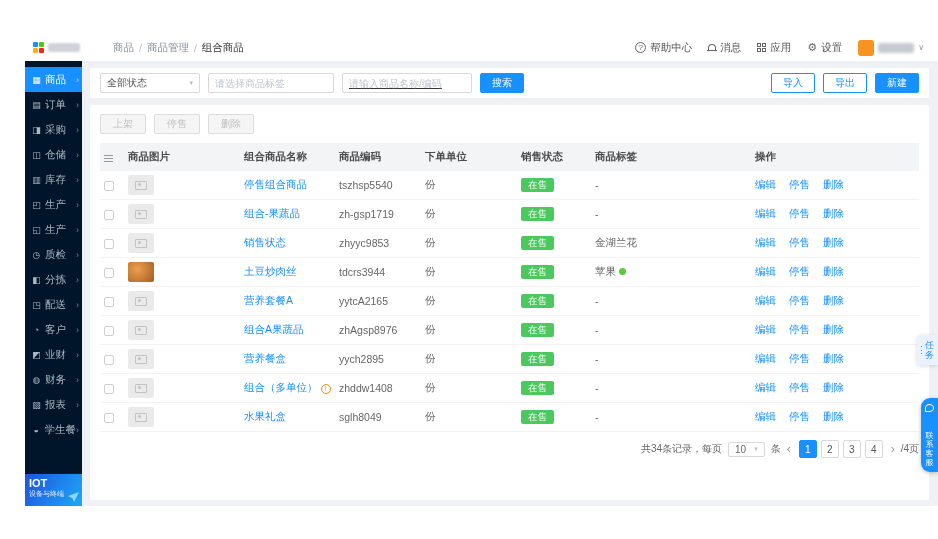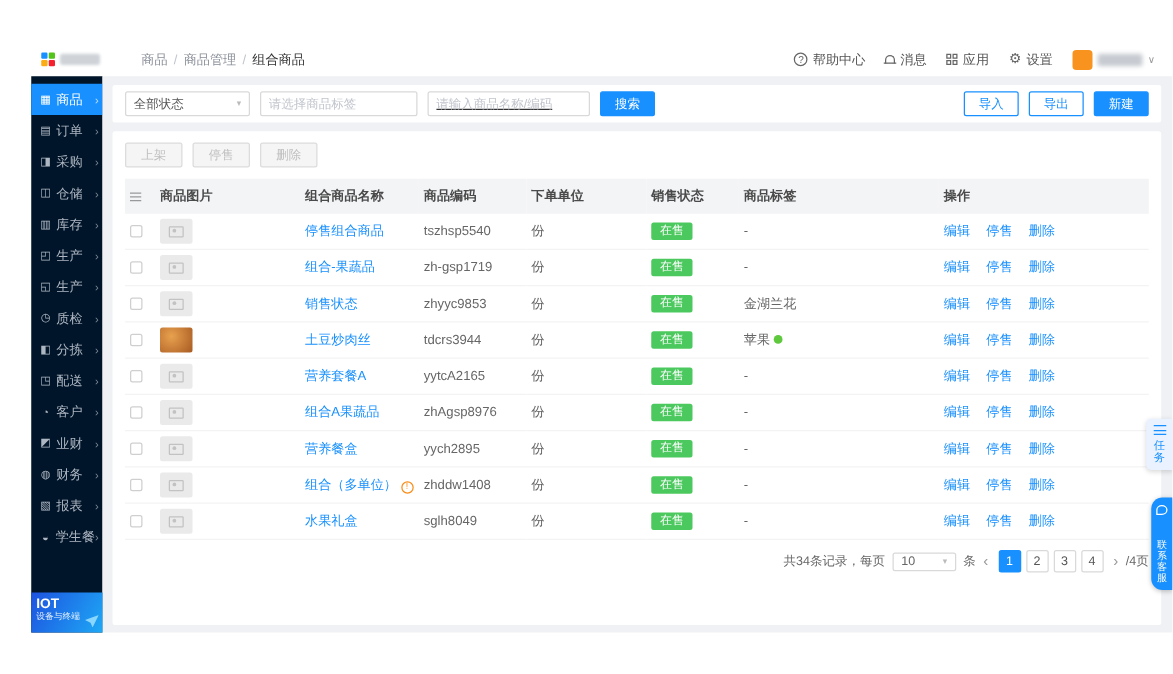--- a/index.html
+++ b/index.html
@@ -67,28 +67,28 @@
   .thumb-pic { background:radial-gradient(circle at 35% 35%, #e8a14e, #a85a22); }
   .thumb-ico { width:12px; height:9px; border:1px solid #c2c2c2; border-radius:1px; position:relative; display:inline-block; }
   .thumb-ico::after { content:""; position:absolute; width:3px; height:3px; border-radius:50%; background:#c2c2c2; top:1px; left:1.5px; }
   .link { color:#1890ff; text-decoration:none; cursor:pointer; }
   .op { margin-right:13px; }
   .warn { display:inline-block; width:10px; height:10px; border-radius:50%; border:1px solid #fa8c16; color:#fa8c16; font-size:7px; line-height:8px; text-align:center; margin-left:3px; }
   .badge { display:inline-block; background:#4cc95e; color:#fff; font-size:9.5px; padding:1.5px 7px; border-radius:2px; line-height:1.2;font-family:Liberation Mono, monospace; }
   .gdot { display:inline-block; width:7px; height:7px; border-radius:50%; background:#5fc93d; margin-left:3px; }
 
   .pager { flex:0 0 auto; display:flex; justify-content:flex-end; align-items:center; gap:6px; margin-top:8px; font-size:10px; color:#666; }
-  .psel { border:1px solid #d9d9d9; border-radius:2px; padding:1px 6px; display:inline-flex; gap:22px; align-items:center; cursor:pointer; }
+  .psel { border:1px solid #d9d9d9; border-radius:2px; padding:1px 6px; display:inline-flex; gap:8px; align-items:center; cursor:pointer; }
   .pbtn { min-width:18px; height:18px; border:1px solid #d9d9d9; border-radius:2px; display:inline-flex; align-items:center; justify-content:center; background:#fff; color:#555; font-size:10px; cursor:pointer; margin:0 2px; }
   .pbtn.active { background:#1890ff; border-color:#1890ff; color:#fff; }
   .pnav { border:none; background:none; color:#999; font-size:12px; cursor:pointer; }
   #pages { display:inline-flex; }
 
   
-  .task-fab { position:absolute; right:0; top:335px; width:21px; background:#e9f2fe; border-radius:4px 0 0 4px; padding:5px 4px; display:flex; flex-direction:column; align-items:center; gap:3px; color:#1890ff; box-shadow:0 1px 4px rgba(0,0,0,.15); cursor:pointer; }
+  .task-fab { position:absolute; right:0; top:335px; width:21px; background:#e9f2fe; border-radius:4px 0 0 4px; padding:5px 4px; display:flex; flex-direction:row; align-items:center; gap:3px; color:#1890ff; box-shadow:0 1px 4px rgba(0,0,0,.15); cursor:pointer; }
   .task-lines { width:10px; height:8px; border-top:1.5px solid #1890ff; border-bottom:1.5px solid #1890ff; position:relative; }
   .task-lines::after { content:""; position:absolute; left:0; right:0; top:2.5px; height:1.5px; background:#1890ff; }
   .task-label { font-size:9px; width:10px; line-height:10px; text-align:center; }
   .svc-fab { position:absolute; right:0; top:398px; width:17px; background:#1890ff; border-radius:9px 0 0 9px; padding:6px 3px 5px; display:flex; flex-direction:column; align-items:center; gap:19px; color:#fff; box-shadow:0 1px 4px rgba(0,0,0,.25); cursor:pointer; }
   .svc-ico { width:9px; height:8px; border:1px solid #fff; border-radius:50% 50% 50% 0; }
   .svc-label { font-size:8px; width:9px; line-height:9px; text-align:center; }
 </style>
 </head>
 <body>
 

